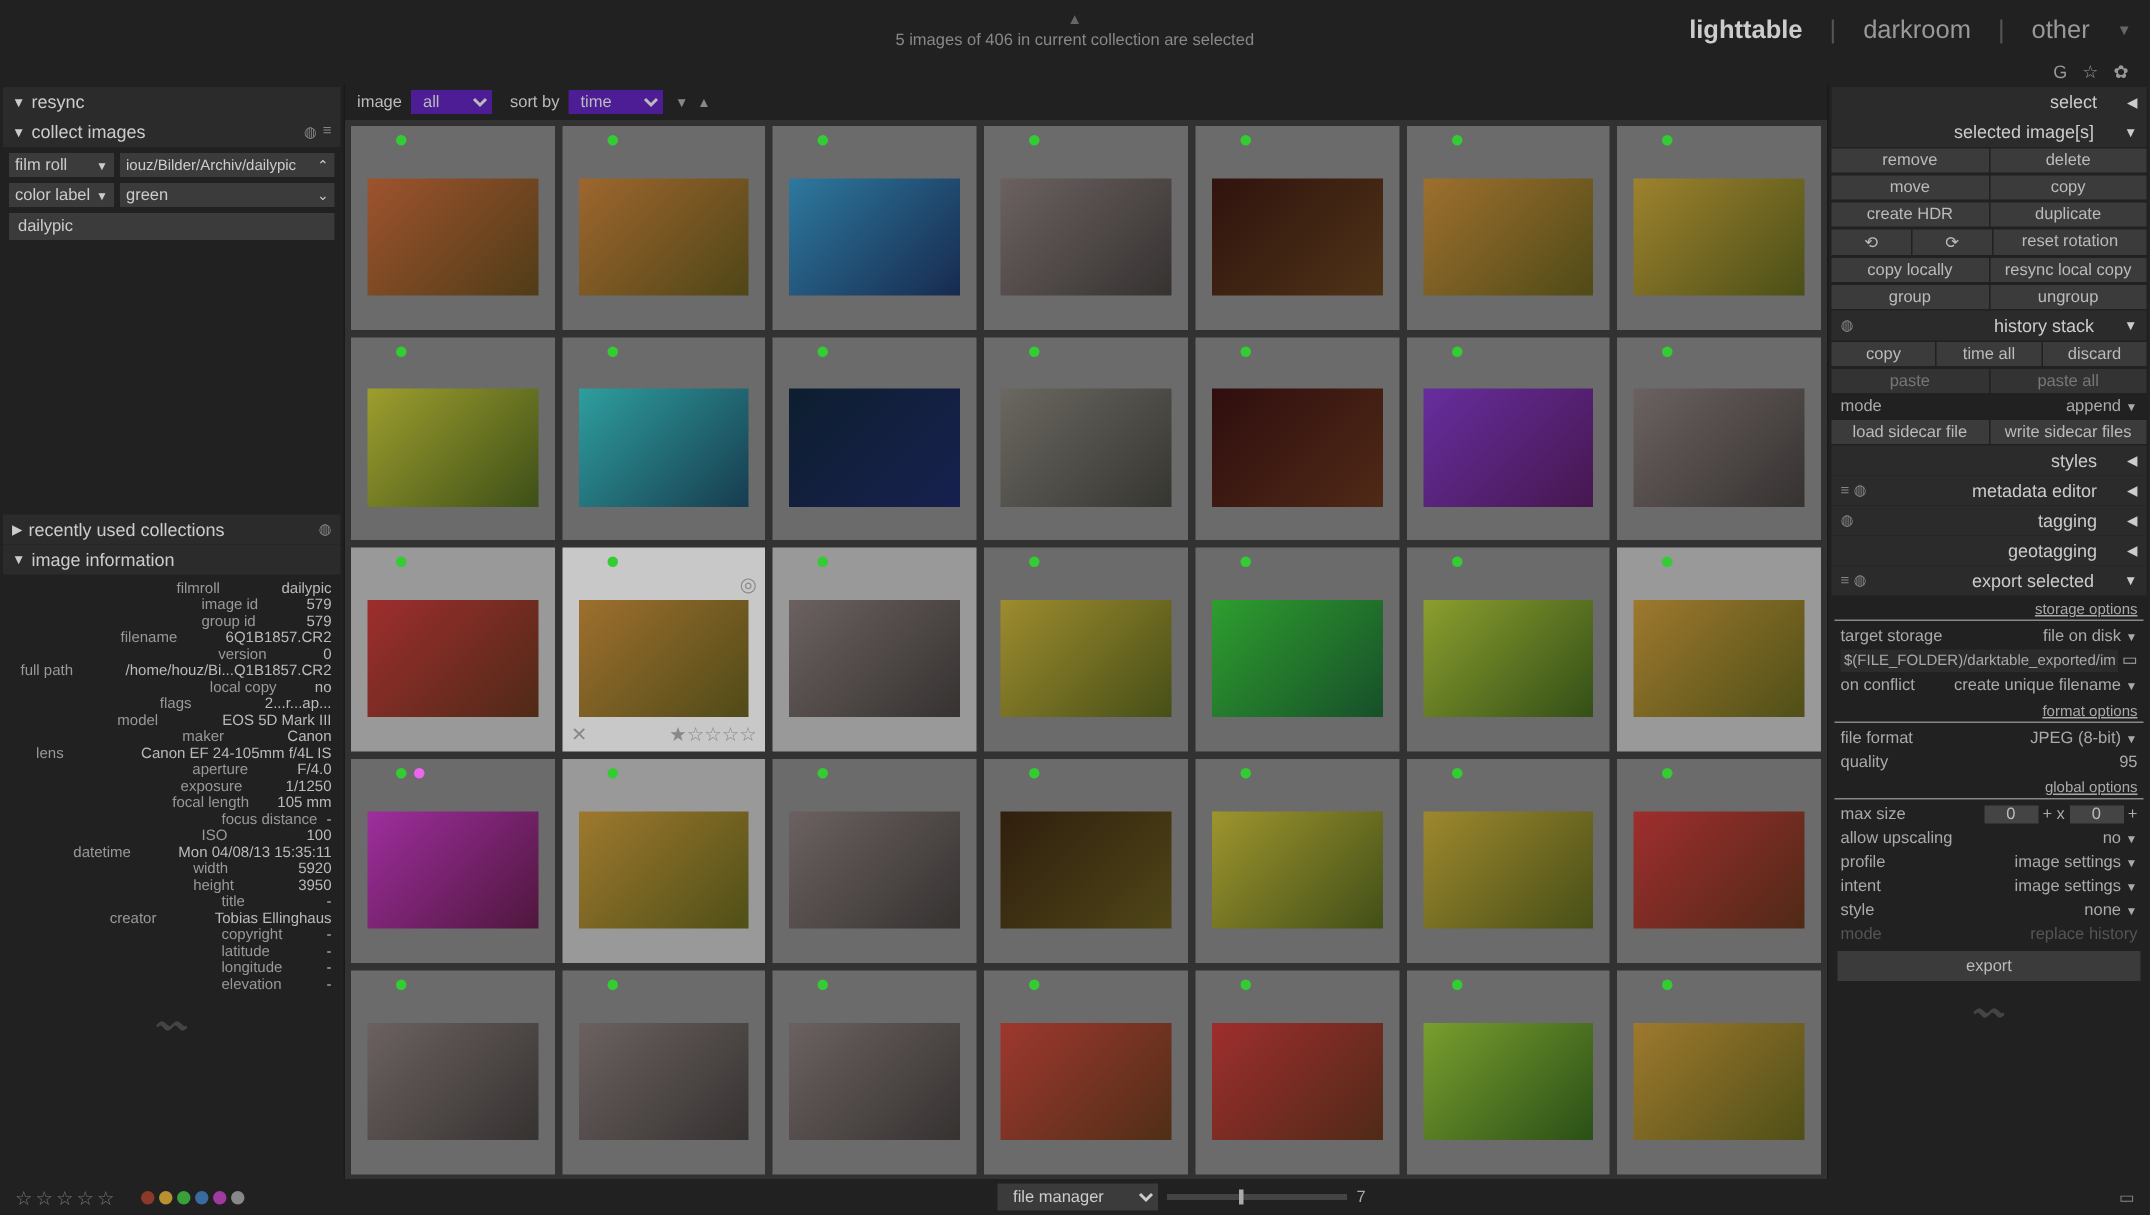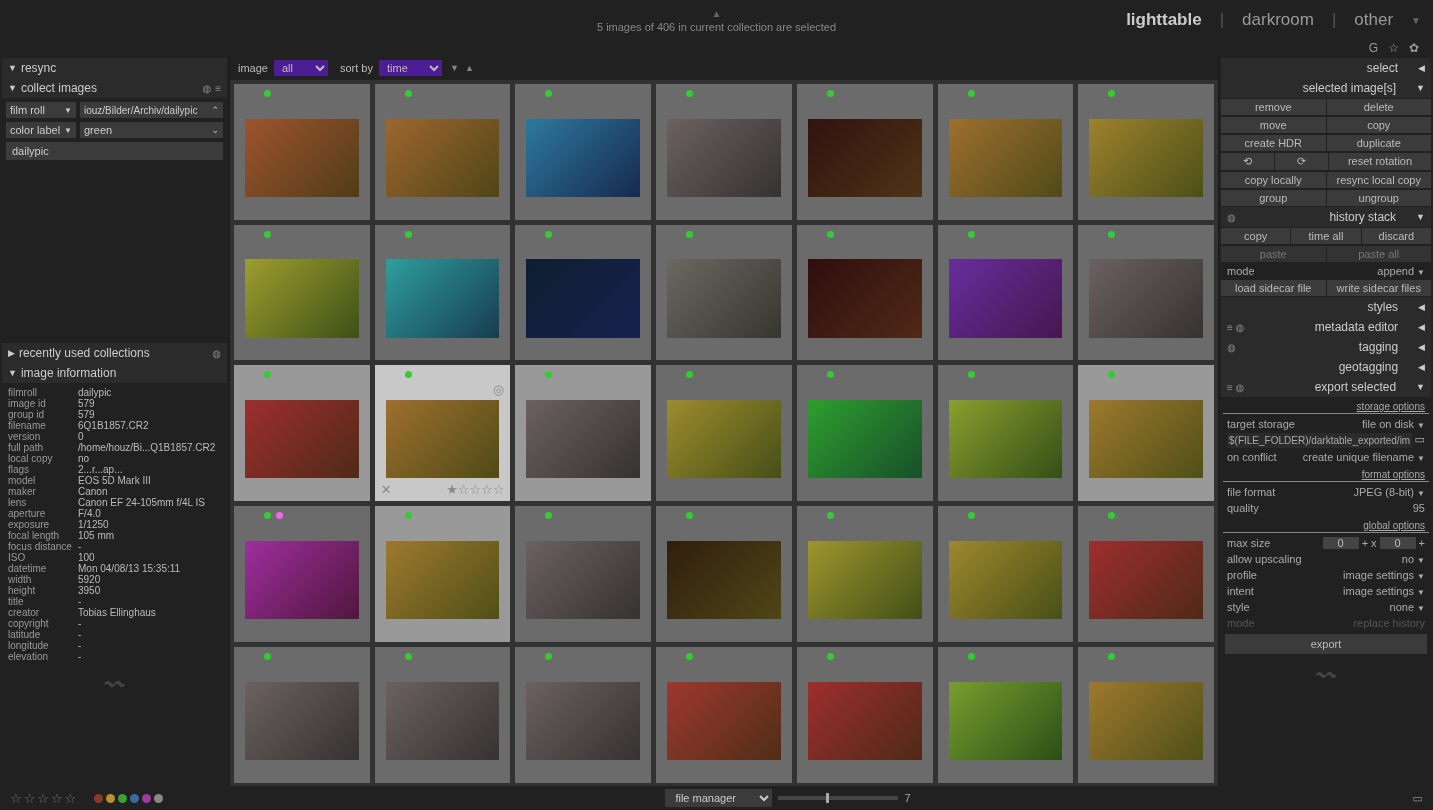--- a/index.html
+++ b/index.html
@@ -21,21 +21,21 @@
 .filterbar { height: 24px; background: #212121; display: flex; align-items: center; padding: 0 8px; gap: 6px; font-size: 11px; color: #bbb; }
 .sel { background: #4c1d95; border: none; color: #bbb; font-size: 11px; padding: 1px 18px 1px 4px; }
 .module-header { background: #2b2b2b; padding: 3px 6px; font-size: 12px; color: #ccc; display: flex; align-items: center; cursor: pointer; }
 .module-header .tri { font-size: 9px; margin-right: 4px; }
 .module-header .ricons { margin-left:auto; color:#888; font-size:10px; display:flex; gap:4px;}
 .module-body { padding: 0; }
 .mrow { background: #3b3b3b; margin: 1px 0; padding: 3px 6px; color: #ccc; font-size: 11px; display:flex; align-items:center;}
 .subrow { display:flex; gap:4px; padding:2px 0;}
 .subsel { background:#3b3b3b; color:#ccc; padding:2px 4px; flex:1; font-size:11px; display:flex; align-items:center; justify-content:space-between;}
 .info-table { padding: 4px 6px; font-size: 10px; color: #bbb; }
-.info-table div { display: flex; }
+.info-table div { display: flex; justify-content: flex-end; }
 .info-table .k { width: 70px; color: #999; }
 .grid { flex: 1; overflow: auto; padding: 4px; display: grid; grid-template-columns: repeat(7, 1fr); gap: 5px; }
 .thumb { background: #6b6b6b; position: relative; aspect-ratio: 1/1; padding: 18px 6px 6px 6px; display:flex; align-items:center; justify-content:center; }
 .thumb.sel { background: #999; }
 .thumb.sel2 { background: #c8c8c8; }
 .thumb .img { background: #444; width: 92%; height: 70%; background-size:cover; background-position:center;}
 .dot { position: absolute; top: 6px; left: 30px; width: 7px; height: 7px; border-radius: 50%; background: #3c3; }
 .dot.pink { left: 42px; background: #e6e; }
 .btn-row { display: flex; gap: 1px; margin: 1px 0; }
 .btn { flex: 1; background: #3b3b3b; color: #bbb; text-align: center; padding: 2px 2px; font-size: 11px; cursor: pointer; }

